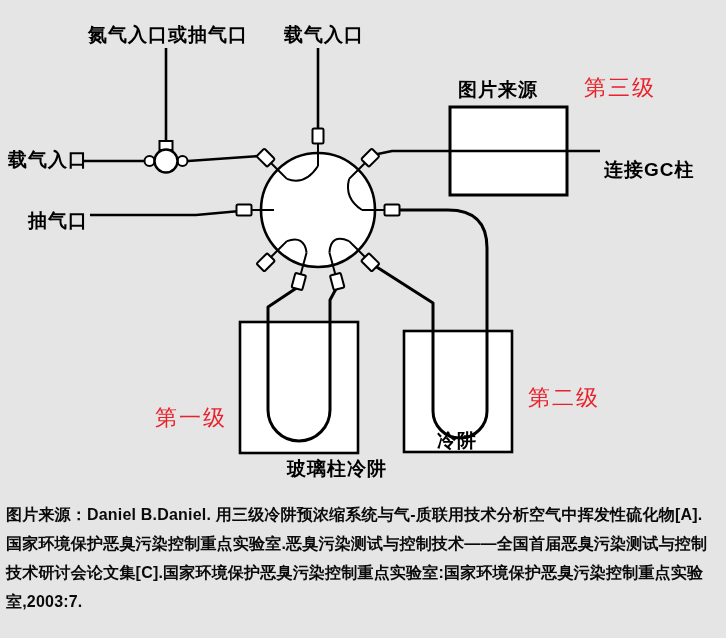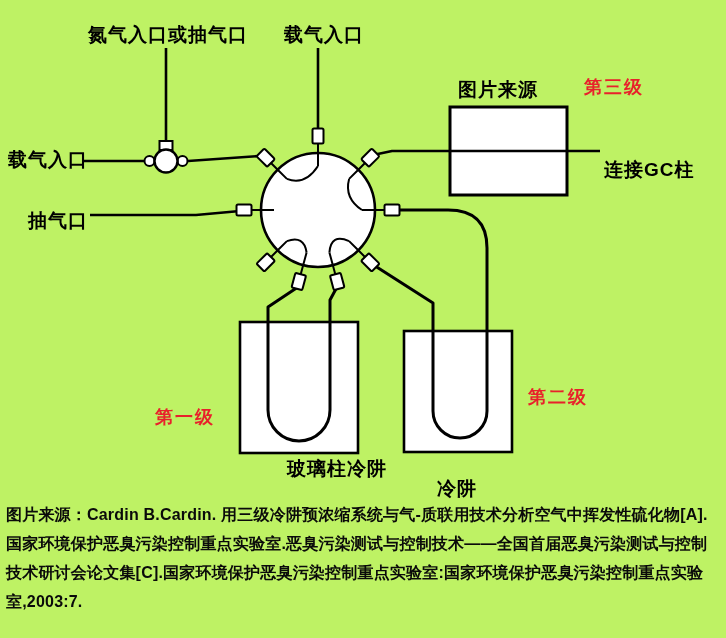--- a/index.html
+++ b/index.html
@@ -1,26 +1,26 @@
 <!DOCTYPE html>
 <html><head>
 <meta charset="utf-8">
 <style>
   html,body{margin:0;padding:0;background:#ffffff;}
   .canvas{
-    position:relative;width:726px;height:638px;background:#bef264;
+    position:relative;width:726px;height:638px;background:#e5e5e5;
     font-family:"Liberation Sans","DejaVu Sans",sans-serif;overflow:hidden;
   }
   .canvas svg{position:absolute;left:0;top:0;}
   .lbl{
     position:absolute;font-weight:700;font-size:19px;color:#000;
     letter-spacing:1px;white-space:nowrap;line-height:22px;
   }
   .stage{
-    position:absolute;font-weight:700;font-size:18px;color:#e8212b;
+    position:absolute;font-weight:400;font-size:22px;color:#e8212b;
     letter-spacing:2px;white-space:nowrap;line-height:25px;
   }
   .citation{
     position:absolute;left:6px;top:500px;width:712px;margin:0;
     font-weight:700;font-size:16px;line-height:29px;color:#0a0a0a;
     letter-spacing:0.2px;text-align:left;
   }
 </style>
 </head>
 <body>
@@ -82,17 +82,17 @@
   <div class="lbl" style="left:88px;top:24px;">氮气入口或抽气口</div>
   <div class="lbl" style="left:284px;top:24px;">载气入口</div>
   <div class="lbl" style="left:8px;top:149px;">载气入口</div>
   <div class="lbl" style="left:28px;top:210px;">抽气口</div>
   <div class="lbl" style="left:458px;top:79px;">图片来源</div>
   <div class="stage" style="left:584px;top:75px;">第三级</div>
   <div class="lbl" style="left:604px;top:140px;margin-top:19px;">连接GC柱</div>
   <div class="stage" style="left:155px;top:405px;">第一级</div>
   <div class="stage" style="left:528px;top:385px;">第二级</div>
   <div class="lbl" style="left:251px;top:458px;margin-left:36px;">玻璃柱冷阱</div>
-  <div class="lbl" style="left:437px;top:478px;text-align:center;">冷阱</div>
+  <div class="lbl" style="left:437px;top:430px;text-align:center;">冷阱</div>
 
-  <p class="citation">图片来源：Cardin B.Cardin. 用三级冷阱预浓缩系统与气-质联用技术分析空气中挥发性硫化物[A]. 国家环境保护恶臭污染控制重点实验室.恶臭污染测试与控制技术——全国首届恶臭污染测试与控制技术研讨会论文集[C].国家环境保护恶臭污染控制重点实验室:国家环境保护恶臭污染控制重点实验室,2003:7.</p>
+  <p class="citation">图片来源：Daniel B.Daniel. 用三级冷阱预浓缩系统与气-质联用技术分析空气中挥发性硫化物[A]. 国家环境保护恶臭污染控制重点实验室.恶臭污染测试与控制技术——全国首届恶臭污染测试与控制技术研讨会论文集[C].国家环境保护恶臭污染控制重点实验室:国家环境保护恶臭污染控制重点实验室,2003:7.</p>
 
 </div>
 
 </body></html>

